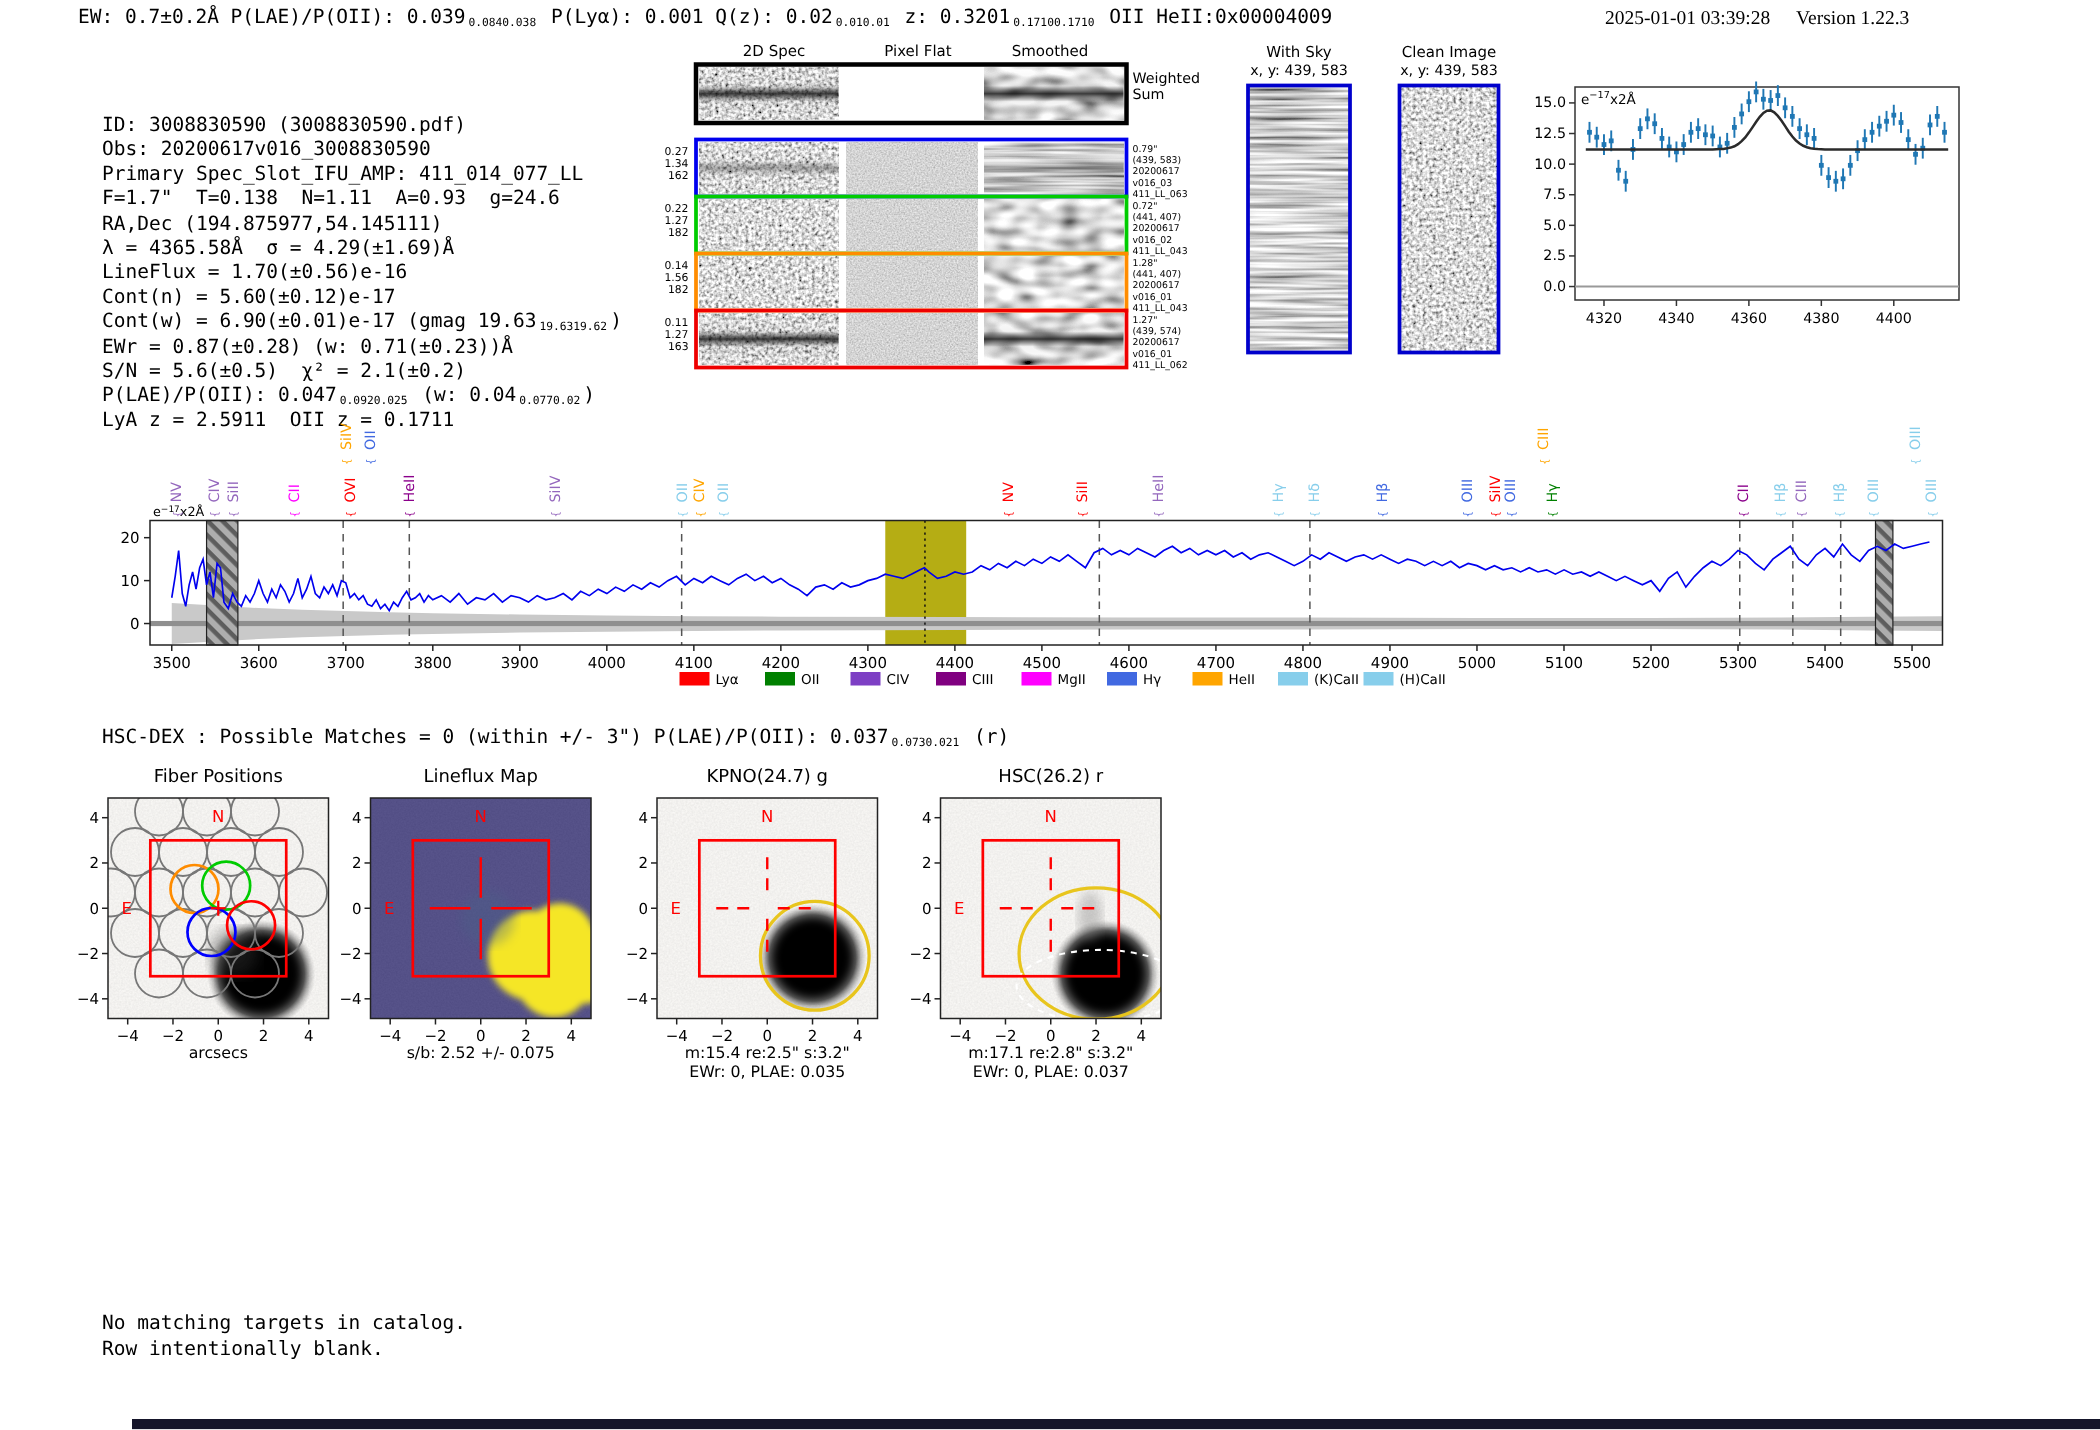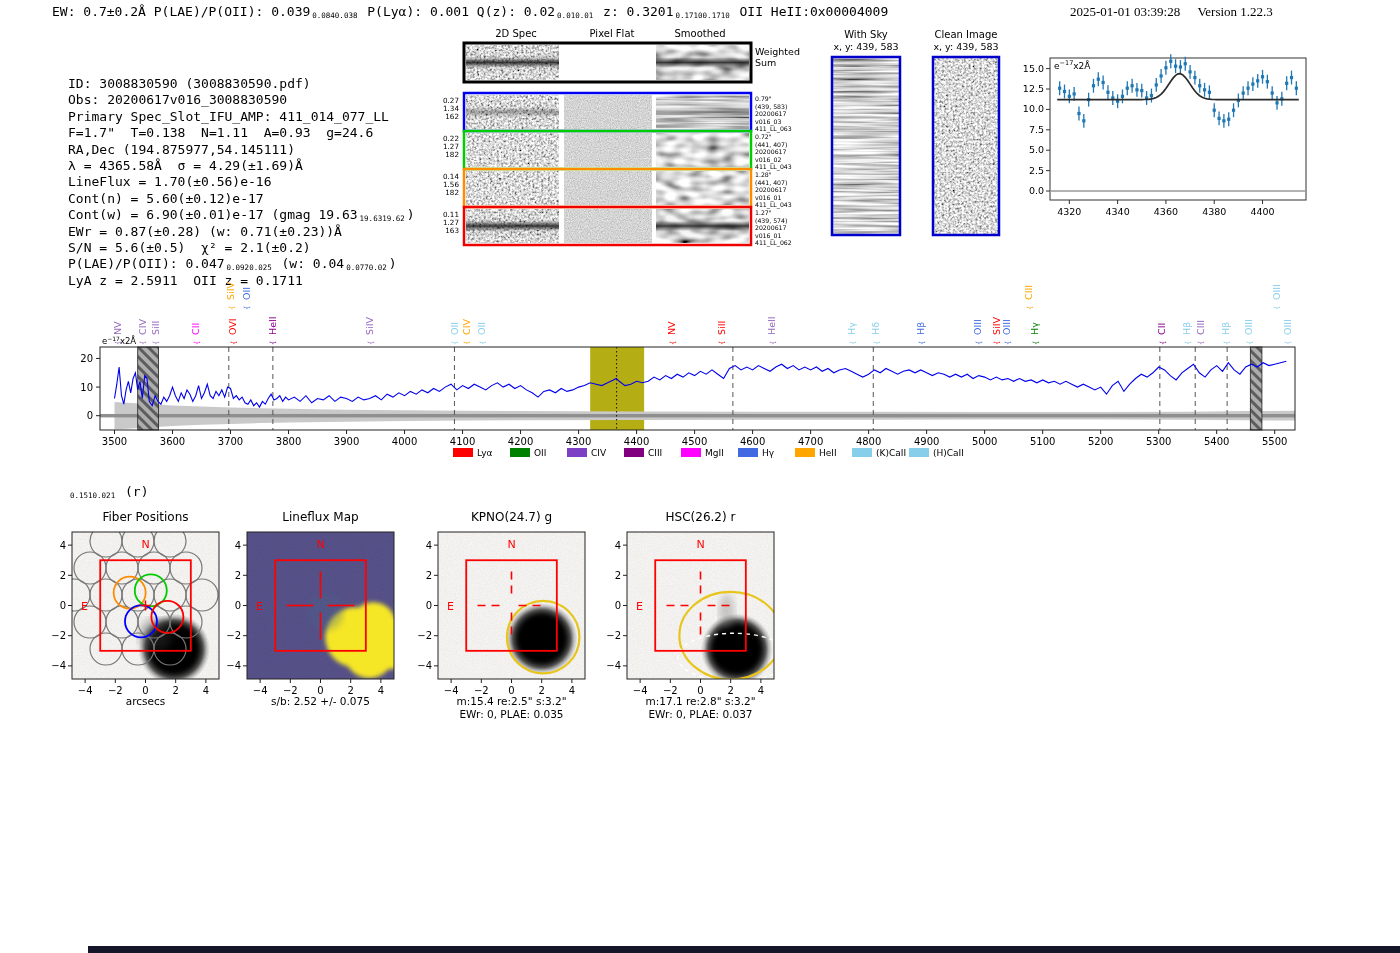--- a/index.html
+++ b/index.html
@@ -484,22 +484,22 @@
         <text x="677" y="194" font-size="9" fill="#000">Hγ</text>
         <rect x="710" y="186" width="20" height="9" fill="#ffa500"></rect>
         <text x="734" y="194" font-size="9" fill="#000">HeII</text>
         <rect x="767" y="186" width="20" height="9" fill="#87ceeb"></rect>
         <text x="791" y="194" font-size="9" fill="#000">(K)CaII</text>
         <rect x="824" y="186" width="20" height="9" fill="#87ceeb"></rect>
         <text x="848" y="194" font-size="9" fill="#000">(H)CaII</text>
       </g>
     </svg>
 
-  <div id="hscdex" class="mono"><span class="frac">
-        <span>0.151</span>
+  <div id="hscdex" class="mono"><span>HSC-DEX : Possible Matches = 0 (within +/- 3")  P(LAE)/P(OII): 0.037</span><span class="frac">
+        <span>0.073</span>
         <span>0.021</span>
       </span><span> (r)</span></div>
 
   <svg id="cutouts" style="left:40px;top:503px" width="780" height="225">
       <clipPath id="clip0">
         <rect x="32" y="29" width="147" height="147"></rect>
       </clipPath>
       <text x="105.5" y="18" font-size="12" fill="#000" text-anchor="middle">Fiber Positions</text>
       <g clip-path="url(#clip0)">
         <rect x="32" y="29" width="147" height="147" fill="#eee" filter="url(#fLight)"></rect>
@@ -680,15 +680,16 @@
       <line x1="583" y1="72.31519507186859" x2="587" y2="72.31519507186859" stroke="#222"></line>
       <text x="581" y="75.81519507186859" font-size="10" fill="#000" text-anchor="end">2</text>
       <line x1="720.8696098562629" y1="176" x2="720.8696098562629" y2="180" stroke="#222"></line>
       <text x="720.8696098562629" y="191" font-size="10" fill="#000" text-anchor="middle">4</text>
       <line x1="583" y1="42.130390143737166" x2="587" y2="42.130390143737166" stroke="#222"></line>
       <text x="581" y="45.630390143737166" font-size="10" fill="#000" text-anchor="end">4</text>
       <text x="660.5" y="202" font-size="10.5" fill="#000" text-anchor="middle">m:17.1  re:2.8"  s:3.2"</text>
       <text x="660.5" y="215" font-size="10.5" fill="#000" text-anchor="middle">EWr: 0, PLAE: 0.037</text>
     </svg>
 
+  <div id="footer" class="mono"><div>No matching targets in catalog.</div><div>Row intentionally blank.</div></div>
 
   <div id="bottombar"></div>
 </div>
 
 </body></html>

